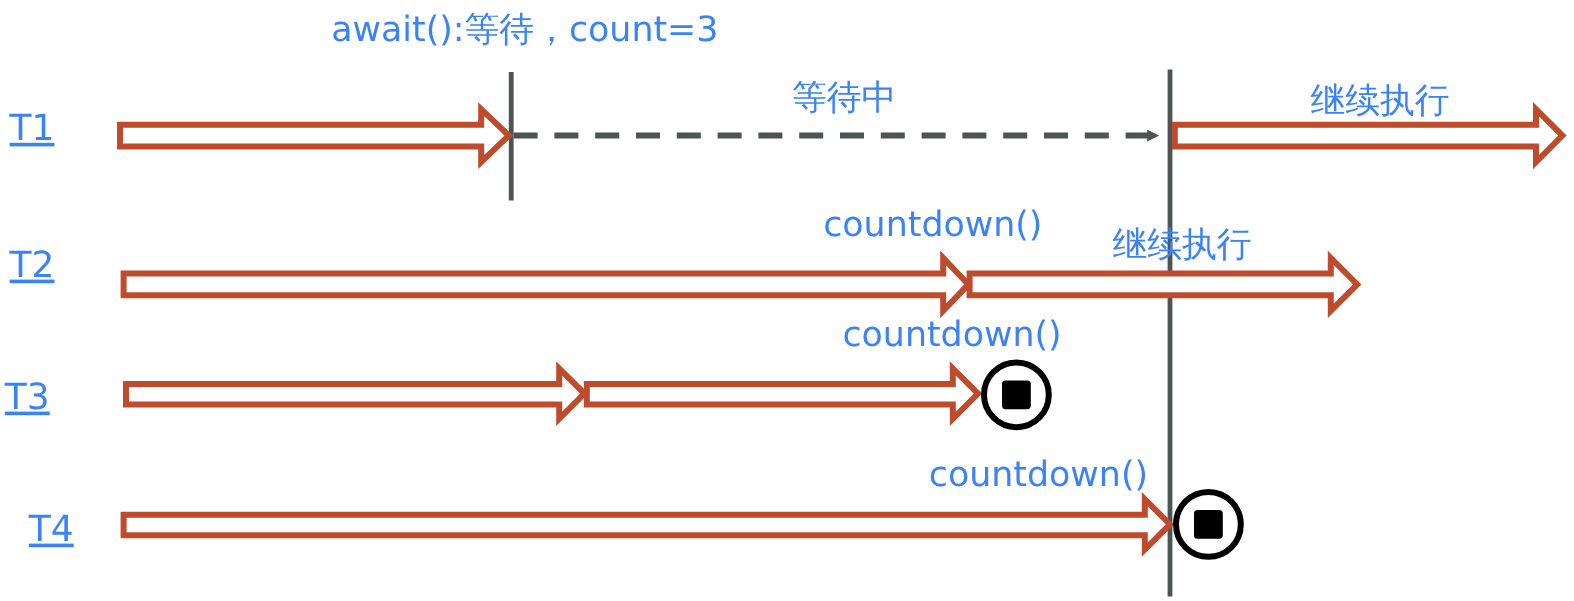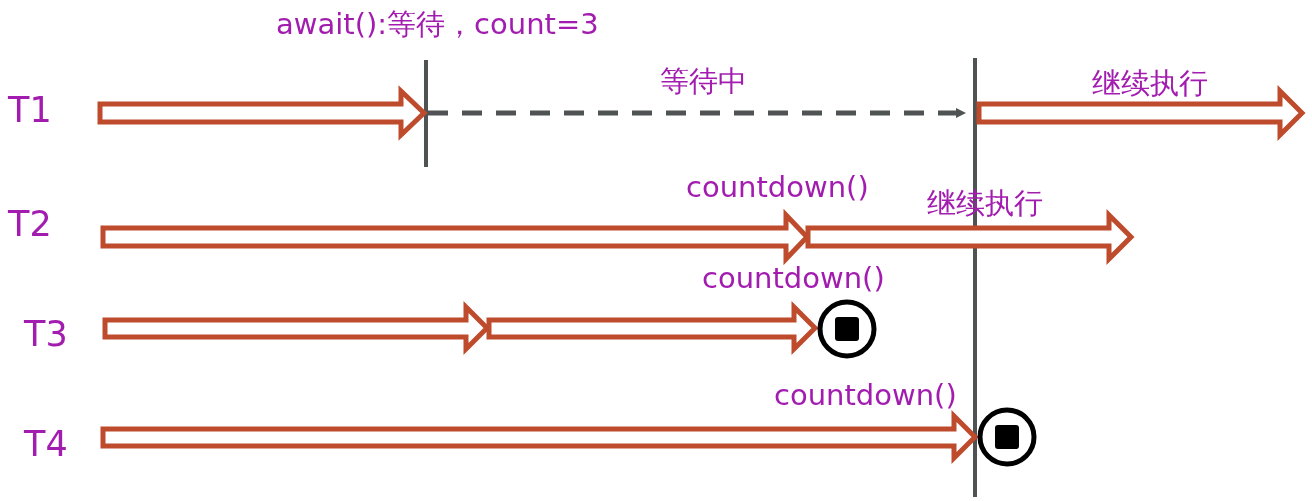--- a/index.html
+++ b/index.html
@@ -1,20 +1,20 @@
 <!DOCTYPE html>
 <html><head>
 <meta charset="utf-8">
 <style>
   html, body { margin:0; padding:0; background:#ffffff; }
   body { width:1312px; height:501px; position:relative; overflow:hidden;
          font-family:"DejaVu Sans", "Liberation Sans", sans-serif; color:#222; }
   svg.canvas { position:absolute; left:0; top:0; }
-  .lbl { position:absolute; white-space:nowrap; font-size:29px; line-height:1; color:#a21caf; }
-  .thread { font-size:35px; }
+  .lbl { position:absolute; white-space:nowrap; font-size:29px; line-height:1; color:#3b82f6; }
+  .thread { font-size:30px;text-decoration:underline; }
 </style>
 </head>
 <body>
 
 <svg class="canvas" width="1312" height="501" viewBox="0 0 1312 501">
   <defs>
     <marker id="dashHead" markerWidth="10" markerHeight="10" refX="8" refY="5" orient="auto" markerUnits="userSpaceOnUse">
       <path d="M0,0 L10,5 L0,10 z" fill="#4F5353"></path>
     </marker>
   </defs>
@@ -40,21 +40,21 @@
   <g>
     <circle cx="1007" cy="437" r="27" fill="#fff" stroke="#000" stroke-width="5"></circle>
     <rect x="995" y="425" width="24" height="24" rx="3" fill="#000"></rect>
   </g>
 </svg>
 
 <div class="lbl" style="left:276px; top:10px;">await():等待，count=3</div>
 
 <div class="lbl thread" style="left:8px; top:93px;">T1</div>
 <div class="lbl thread" style="left:8px; top:207px;">T2</div>
-<div class="lbl thread" style="left:24px; top:317px;">T3</div>
+<div class="lbl thread" style="left:4px; top:317px;">T3</div>
 <div class="lbl thread" style="left:24px; top:427px;">T4</div>
 
 <div class="lbl" style="left:660px; top:67px;">等待中</div>
 <div class="lbl" style="left:1092px; top:69px;">继续执行</div>
 
 <div class="lbl" style="left:686px; top:173px;">countdown()</div>
 <div class="lbl" style="left:927px; top:189px;">继续执行</div>
 
 <div class="lbl" style="left:702px; top:264px;">countdown()</div>
 <div class="lbl" style="left:774px; top:381px;">countdown()</div>

